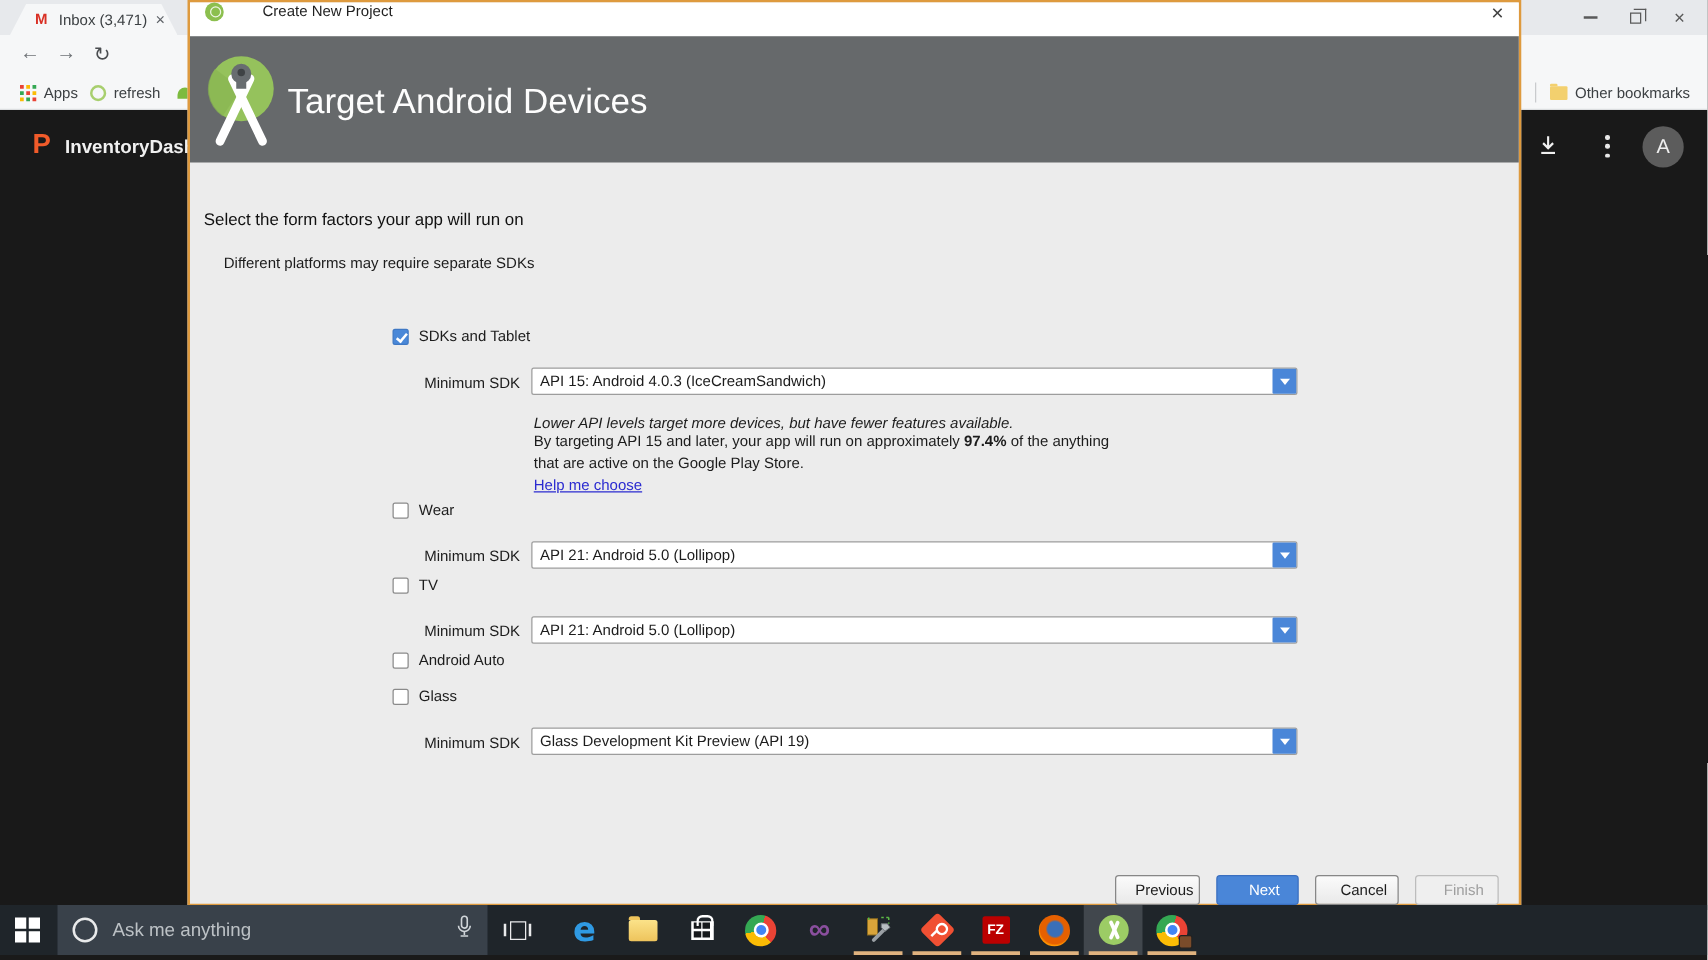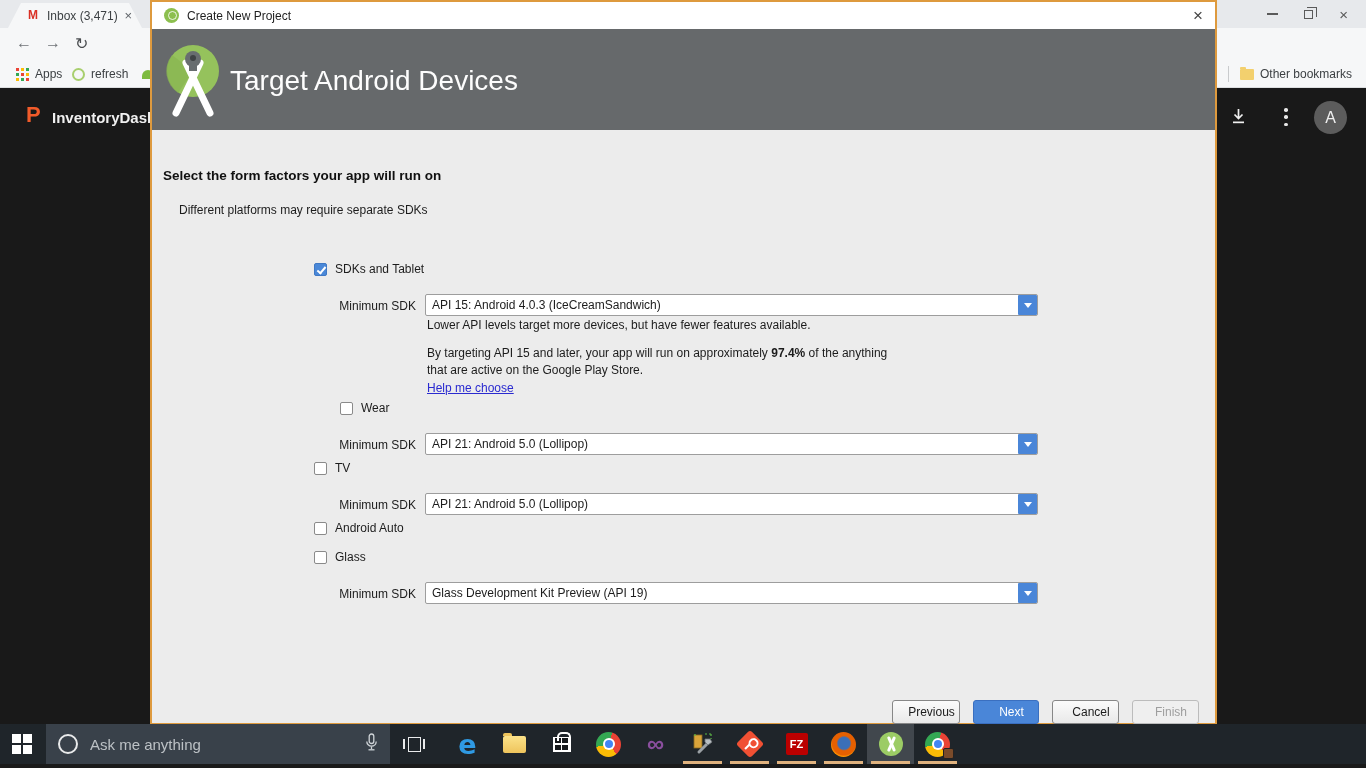--- a/index.html
+++ b/index.html
@@ -53,31 +53,31 @@
   .pg-download { position:absolute; left:1230px; top:20px; }
   .pg-kebab { position:absolute; left:1284px; top:20px; width:4px; height:18px; display:flex; flex-direction:column; justify-content:space-between; }
   .pg-kebab i { width:3.5px; height:3.5px; background:#e8e8e8; border-radius:50%; }
   .pg-avatar { position:absolute; left:1314px; top:13px; width:33px; height:33px; border-radius:50%; background:#5c5c5c;
                color:#efefef; font-size:16px; text-align:center; line-height:33px; }
 
   
   .dialog { position:absolute; left:150px; top:0; width:1067px; height:725px; background:#ececec;
             border:2px solid #de9a3e; z-index:5; }
   .dlg-titlebar { position:absolute; left:0; top:0; width:100%; height:27px; background:#fff;
-                  display:flex; align-items:center; padding:0 12px; }
+                  display:flex; align-items:flex-start; padding:0 12px;gap:23px; }
   .dlg-ico { width:15px; height:15px; border-radius:50%; background:#8cbf4e; position:relative; margin-right:8px; }
   .dlg-ico::before { content:""; position:absolute; left:4px; top:3px; width:7px; height:7px; border:1.5px solid #fff; border-radius:50%; opacity:.85; }
   .dlg-title { font-size:12px; color:#1f1f1f; }
   .dlg-close { margin-left:auto; font-size:17px; color:#444; line-height:1; }
   .dlg-header { position:absolute; left:0; top:27px; width:100%; height:101px; background:#66696b; }
   .as-logo { position:absolute; left:12px; top:14px; }
   .dlg-header-title { position:absolute; left:78px; top:36px; font-size:28px; color:#fdfdfd; }
   .dlg-body { position:absolute; left:0; top:128px; width:100%; height:593px; }
 
-  .h-heading { position:absolute; left:11px; top:38px; font-size:13.5px; font-weight:bold; color:#111; }
+  .h-heading { position:absolute; left:11px; top:38px; font-size:13.5px; font-weight:normal; color:#111; }
   .h-sub { position:absolute; left:27px; top:73px; font-size:12px; color:#1c1c1c; }
 
   .cb-row { position:absolute; display:flex; align-items:center; gap:8px; }
   .cb { width:13px; height:13px; background:#fff; border:1px solid #8a8a8a; border-radius:2px; position:relative; flex:0 0 auto; }
   .cb.checked { background:#4a88d8; border-color:#3f78c4; }
   .cb.checked::after { content:""; position:absolute; left:4px; top:1px; width:3px; height:7px;
                        border:solid #fff; border-width:0 2px 2px 0; transform:rotate(40deg); }
   .cb-label { font-size:12px; color:#1c1c1c; }
 
   .sdk-label { position:absolute; width:95px; text-align:right; font-size:12px; color:#1c1c1c; }
@@ -253,26 +253,26 @@
       <div class="cb-row" style="left:162px; top:132px;">
         <span class="cb checked"></span>
         <span class="cb-label">SDKs and Tablet</span>
       </div>
       <div class="sdk-label" style="left:169px; top:169px;">Minimum SDK</div>
       <div class="combo" style="left:273px; top:164px;">
         <span class="combo-text">API 15: Android 4.0.3 (IceCreamSandwich)</span>
         <span class="combo-arrow"></span>
       </div>
 
-      <div class="hint" style="top:188px;">Lower API levels target more devices, but have fewer features available.</div>
+      <div class="hint" style="top:201px;font-style:italic;">Lower API levels target more devices, but have fewer features available.</div>
       <div class="hint" style="top:216px; width:620px;"><span>By targeting API 15 and later, your app will run on approximately </span><b>97.4%</b><span> of the anything</span></div>
       <div class="hint" style="top:233px;">that are active on the Google Play Store.</div>
       <div class="help-link" style="top:251px;">Help me choose</div>
 
-      <div class="cb-row" style="left:162px; top:271px;margin-left:26px;">
+      <div class="cb-row" style="left:162px; top:271px;">
         <span class="cb"></span>
         <span class="cb-label">Wear</span>
       </div>
       <div class="sdk-label" style="left:169px; top:308px;">Minimum SDK</div>
       <div class="combo" style="left:273px; top:303px;">
         <span class="combo-text">API 21: Android 5.0 (Lollipop)</span>
         <span class="combo-arrow"></span>
       </div>
 
       <div class="cb-row" style="left:162px; top:331px;">

